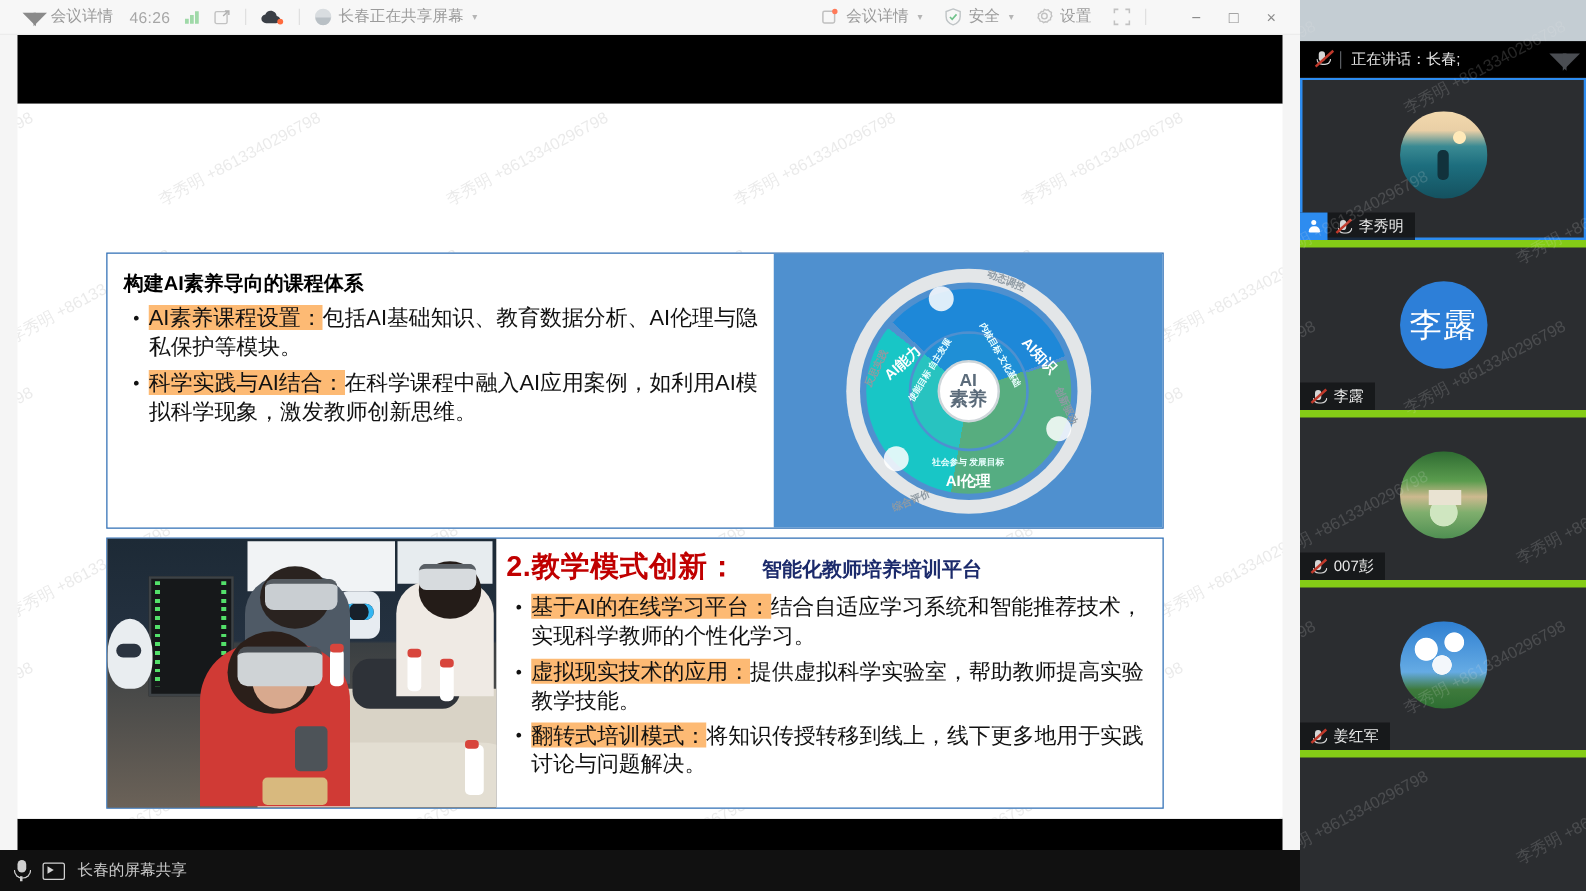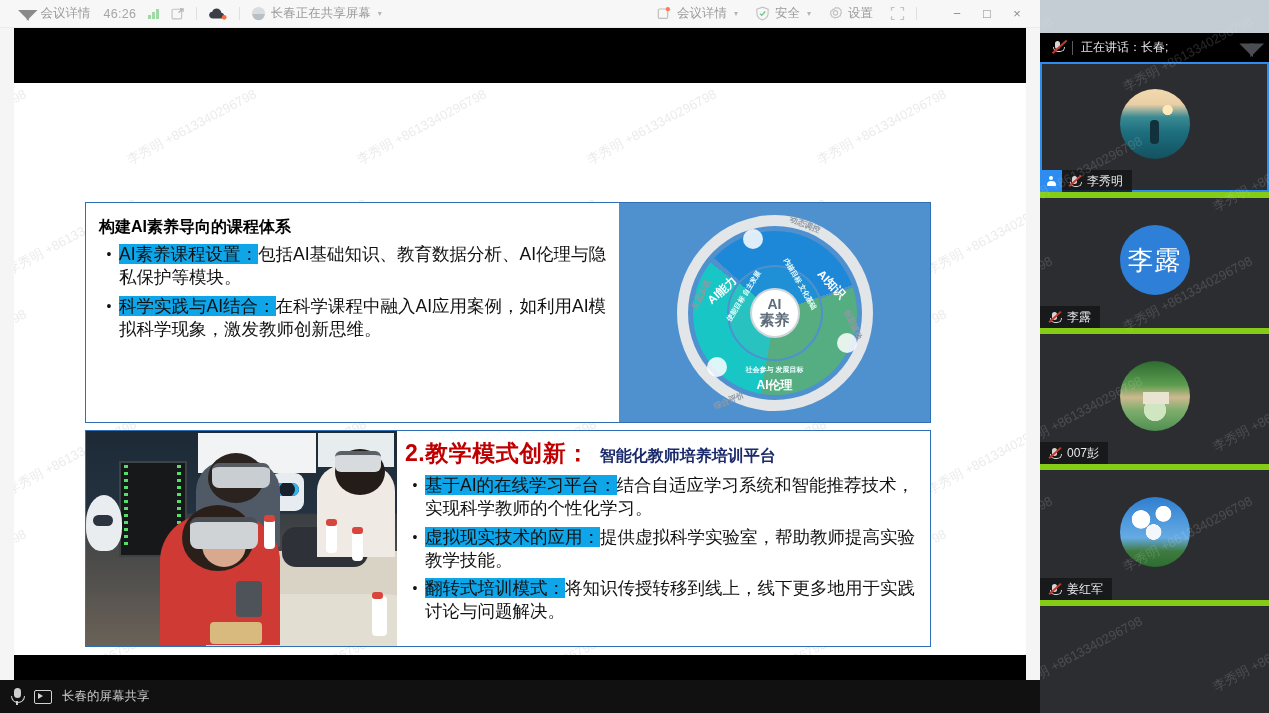--- a/index.html
+++ b/index.html
@@ -63,21 +63,21 @@
     position:absolute;left:71px;top:119px;width:846px;height:221px;
     border:1.5px solid #2f6fb5;box-sizing:border-box;display:flex;background:#fff;
   }
   .box1-left{flex:0 0 533px;padding:9px 8px 0 13px;box-sizing:border-box;}
   .box1-right{flex:1;background:#4f90cf;position:relative;overflow:hidden;}
   .h-red{color:#c00000;font-size:23px;font-weight:bold;letter-spacing:.5px;}
   .h-black{color:#000;font-size:16px;font-weight:bold;margin-top:5px;}
   .bul{display:flex;margin-top:5px;font-size:17.5px;line-height:1.33;color:#111;}
   .bul .dot{flex:0 0 20px;text-align:center;font-size:14px;padding-top:2px;}
   .bul .txt{flex:1;}
-  .hl{background:#0ea5e9;}
+  .hl{background:#fdba74;}
 
   
   .diag{position:absolute;left:50%;top:50%;width:196px;height:196px;margin:-98px 0 0 -98px;}
   .ring-outer{position:absolute;inset:0;border-radius:50%;background:#e3e6e8;}
   .ring-outer2{position:absolute;inset:11px;border-radius:50%;background:#4f90cf;}
   .seg{position:absolute;inset:16px;border-radius:50%;}
   .seg-a{background:conic-gradient(from 190deg,#18c6c6 0deg 118deg,transparent 118deg 360deg);}
   .seg-b{background:conic-gradient(from 312deg,#1e88d8 0deg 118deg,transparent 118deg 360deg);}
   .seg-c{background:conic-gradient(from 72deg,#55ad82 0deg 118deg,transparent 118deg 360deg);}
   .seg-hole{position:absolute;inset:50px;border-radius:50%;background:#4f90cf;}
@@ -103,21 +103,21 @@
   .ic{position:absolute;width:20px;height:20px;border-radius:50%;background:rgba(255,255,255,.85);}
   .ic1{left:66px;top:14px;} .ic2{right:16px;top:118px;} .ic3{left:30px;bottom:34px;}
 
   
   .box2{
     position:absolute;left:71px;top:347px;width:846px;height:217px;
     border:1.5px solid #2f6fb5;box-sizing:border-box;display:flex;background:#fff;
   }
   .box2-photo{flex:0 0 311px;position:relative;overflow:hidden;background:#2b2a28;}
   .box2-right{flex:1;padding:7px 8px 0 8px;box-sizing:border-box;}
-  .h2row{display:flex;align-items:baseline;gap:10px;}
+  .h2row{display:flex;align-items:baseline;gap:20px;}
   .h2row .blue{color:#1b2a6b;font-size:16px;font-weight:bold;}
 
   
   .ph{position:absolute;inset:0;background:
       linear-gradient(180deg,#1d2a36 0%,#243140 38%,#3a3f42 39%,#6b6258 100%);}
   .ph-screen{position:absolute;left:112px;top:2px;width:118px;height:40px;background:#f1f3f5;}
   .ph-screen2{position:absolute;left:232px;top:2px;width:76px;height:34px;background:#e7ecef;}
   .ph-cab{position:absolute;left:33px;top:30px;width:64px;height:92px;background:#16181a;border:2px solid #3d4246;}
   .ph-led{position:absolute;width:4px;background:repeating-linear-gradient(#53e06a 0 3px,transparent 3px 7px);}
   .ph-led1{left:38px;top:34px;height:84px;}

